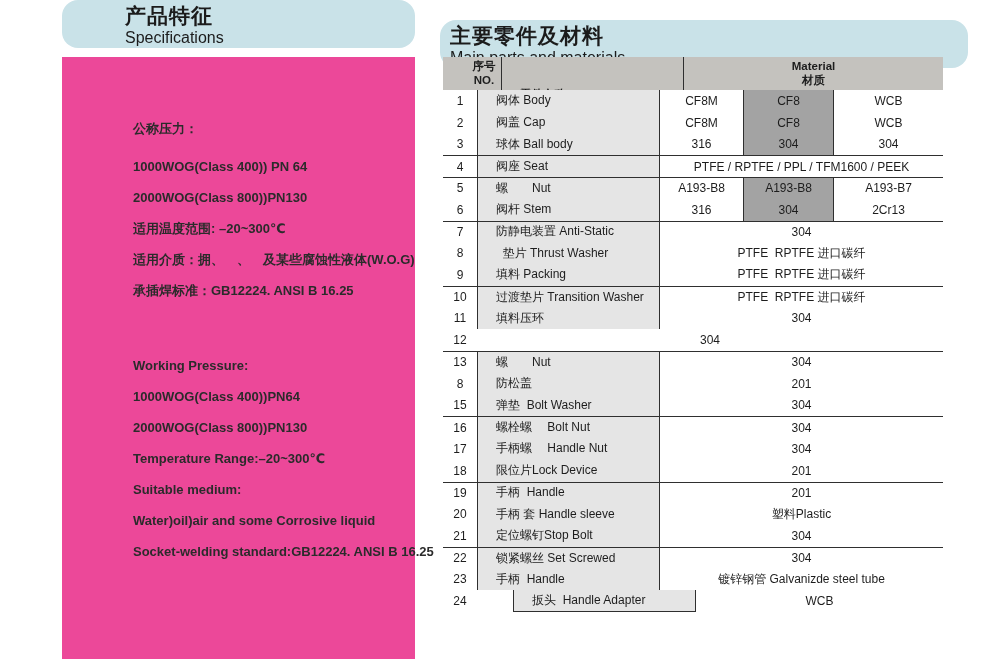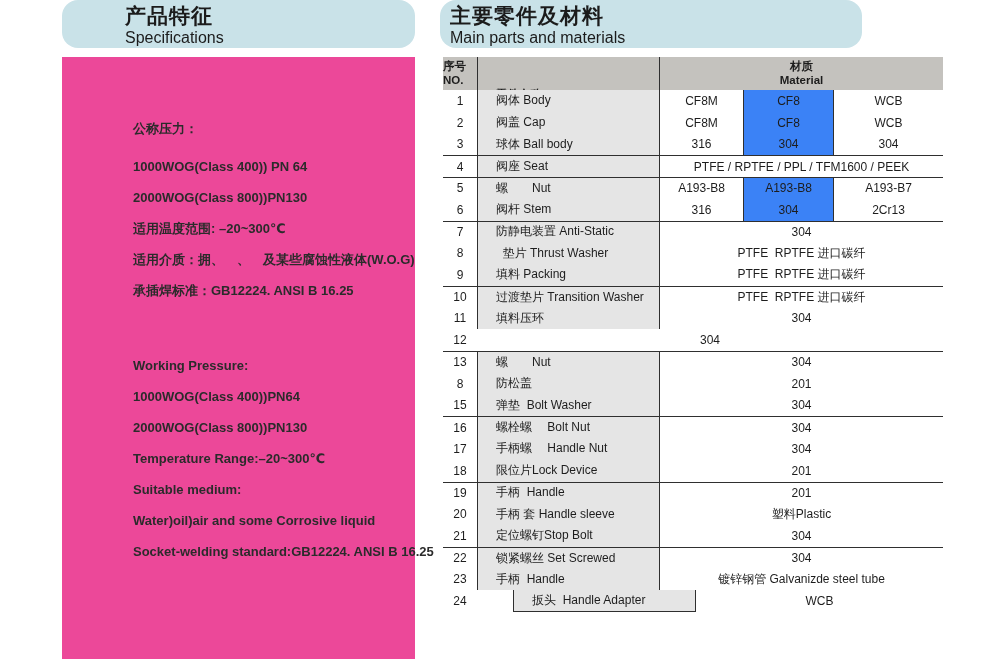--- a/index.html
+++ b/index.html
@@ -6,45 +6,45 @@
   html,body { width:1000px; height:659px; }
   body {
     position: relative;
     background: #ffffff;
     font-family: "Liberation Sans", "DejaVu Sans", sans-serif;
     overflow: hidden;
     color: #1d1d1d;
   }
   .hdr { position:absolute; top:0; height:48px; background:#c9e2e8; color:#1b1b1b;border-radius:16px; }
   .hdr-left  { left:62px;  width:353px; padding:3px 0 0 63px; }
-  .hdr-right { left:440px; width:422px; padding:3px 0 0 10px; }
+  .hdr-right { left:440px; width:528px; padding:3px 0 0 10px;margin-top:20px; }
   .hdr .zh { font-size:21px; font-weight:600; line-height:25px; letter-spacing:1px; }
   .hdr .en { font-size:16px; line-height:19px; }
 
   .spec-panel {
     position:absolute; left:62px; top:57px; width:353px; height:651px;
     background:#ec4899; padding:64px 0 0 71px; color:#2b2b2b;
   }
   .spec-panel p { font-size:13px; font-weight:600; line-height:16px; margin-bottom:15px; white-space:pre; }
   .spec-panel p.gap-a { margin-bottom:22px; }
   .spec-panel p.gap-b { margin-bottom:59px; }
 
   .parts-table { position:absolute; left:443px; top:57px; width:500px; }
   .thead { display:flex; height:33px; background:#c4c2be; color:#1d1d1d; }
   .th { font-size:11.5px; line-height:14px; padding-top:2px; font-weight:600; }
-  .th-no   { width:34px; text-align:left; }
+  .th-no   { width:34px; text-align:center;margin-left:24px; }
   .th-desc { width:183px; border-left:1px solid #2f2f2f; border-right:1px solid #2f2f2f; padding-left:18px; white-space:pre; }
   .th-mat  { flex:1; text-align:center; }
 
   .row { display:flex; height:21.75px; font-size:12px; }
   .row > div { display:flex; align-items:center; white-space:pre; }
   .c-no   { width:34px;  justify-content:center; }
   .c-desc { width:183px; background:#e5e5e5; border-left:1px solid #2f2f2f; border-right:1px solid #2f2f2f; padding-left:18px; }
   .c-m1   { width:84px; justify-content:center; border-right:1px solid #2f2f2f; }
-  .c-m2   { width:90px;  justify-content:center; border-right:1px solid #2f2f2f; background:#3b82f6; }
+  .c-m2   { width:90px;  justify-content:center; border-right:1px solid #2f2f2f; background:#a3a3a3; }
   .c-m3   { flex:1; justify-content:center; }
   .c-span { flex:1; justify-content:center; }
   .group-start { border-top:1px solid #2f2f2f; }
   .row:last-child .c-desc { border-bottom:1px solid #2f2f2f;margin-left:36px; }
 </style>
 </head>
 <body>
 
 <div class="hdr hdr-left">
   <div class="zh">产品特征</div>
@@ -76,22 +76,22 @@
   <div class="thead">
     <div class="th th-no">
       <div>序号</div>
       <div>NO.</div>
     </div>
     <div class="th th-desc">
       <div>零件名称</div>
       <div>Parts  description</div>
     </div>
     <div class="th th-mat">
+      <div>Material</div>
       <div>材质</div>
-      <div>Material</div>
     </div>
   </div>
 
   <div class="row">
     <div class="c-no">1</div>
     <div class="c-desc">阀体 Body</div>
     <div class="c-m1">CF8M</div>
     <div class="c-m2">CF8</div>
     <div class="c-m3">WCB</div>
   </div>

